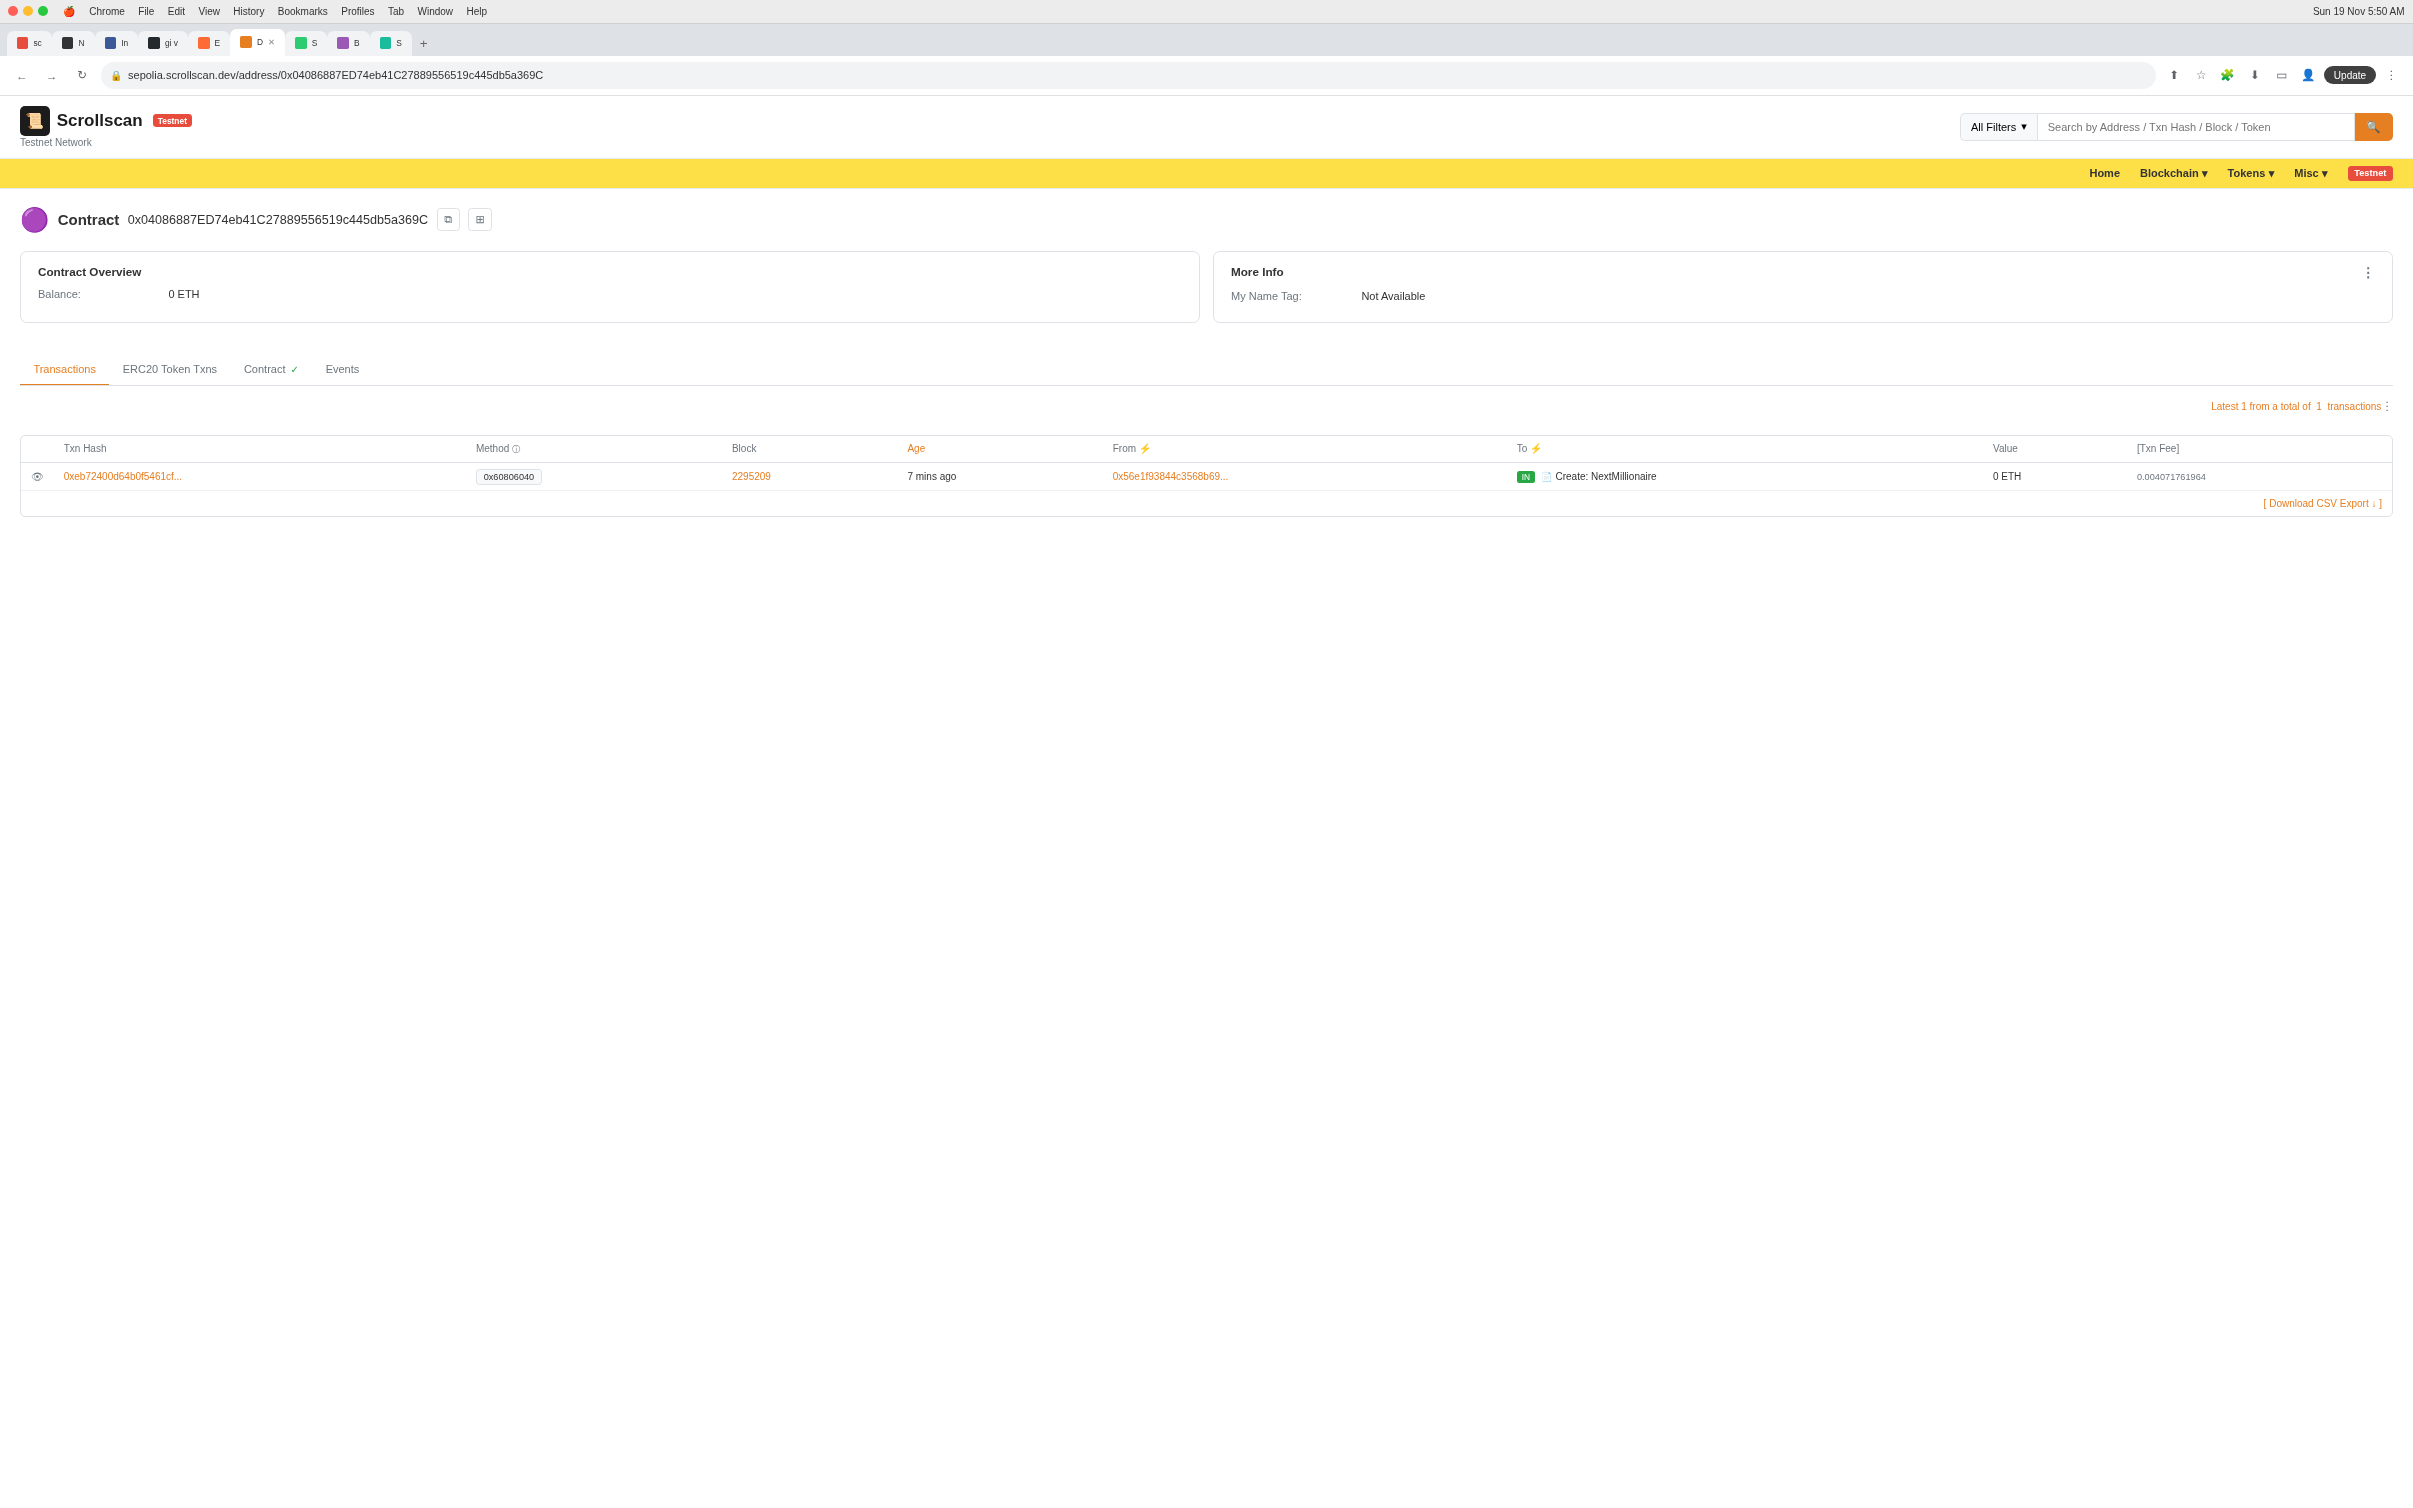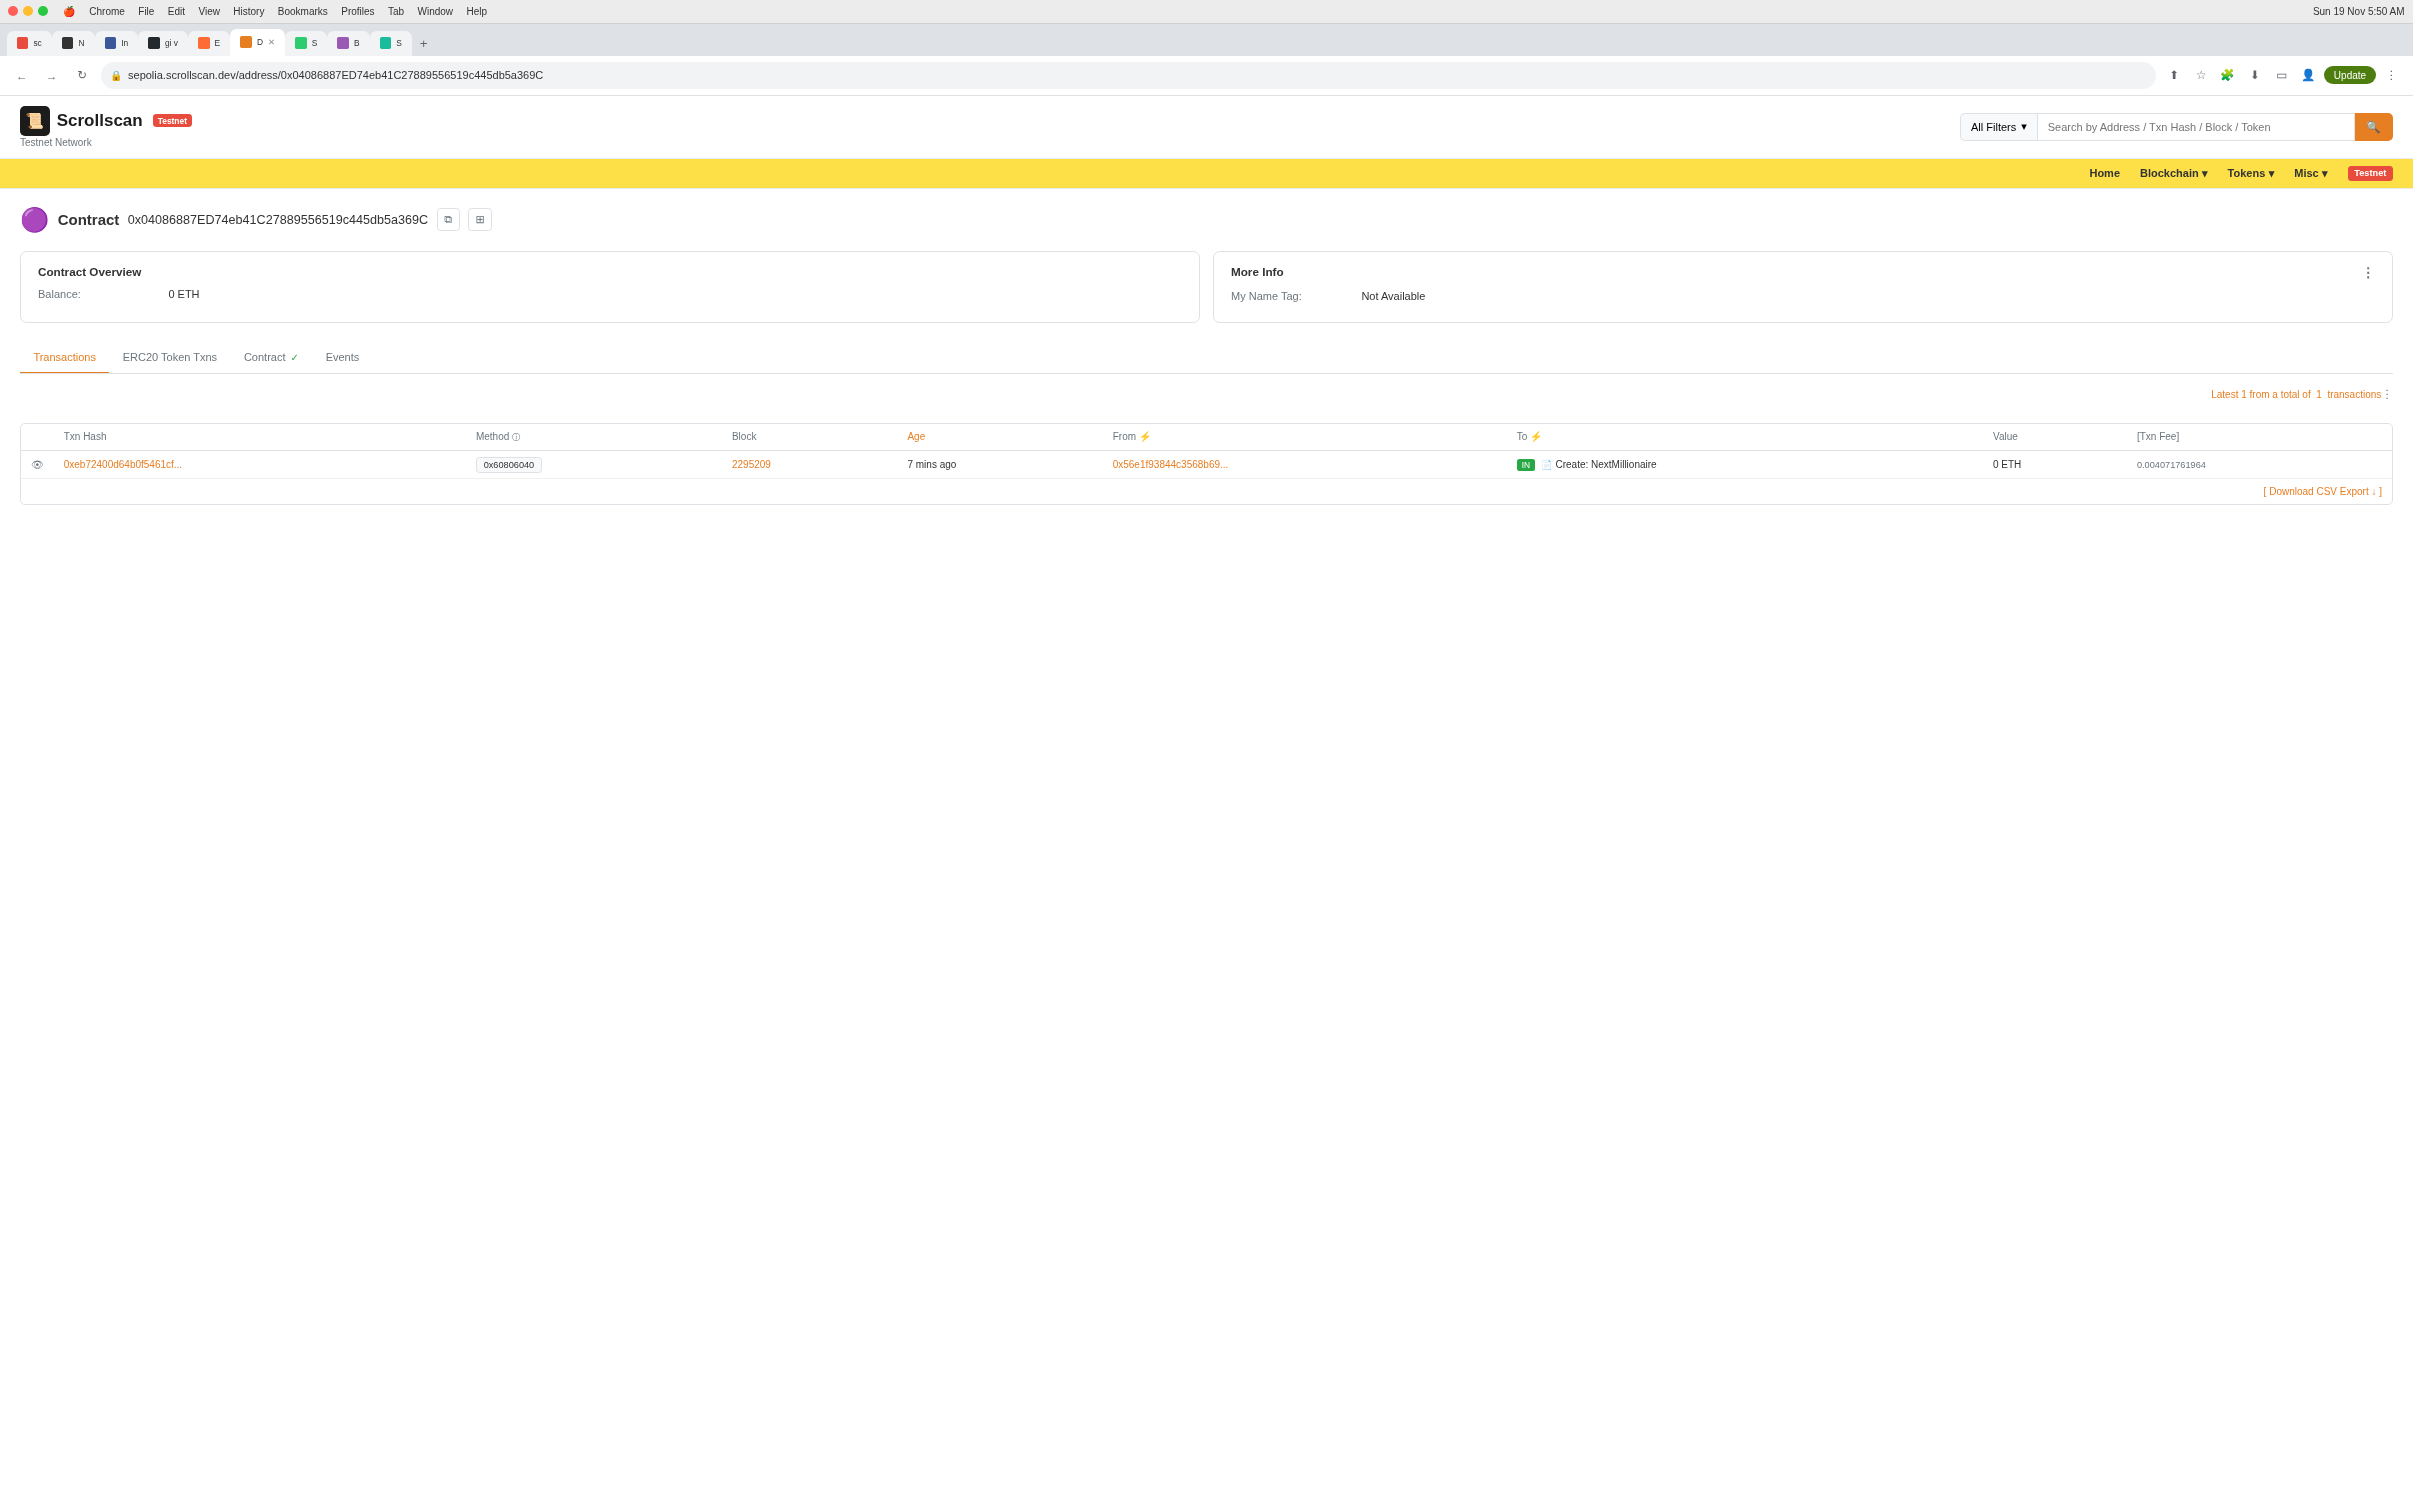--- a/index.html
+++ b/index.html
@@ -79,21 +79,21 @@
       align-items: center;
       padding: 0 10px;
       font-size: 11px;
       color: #333;
       gap: 5px;
     }
     .address-lock { color: #5f6368; font-size: 10px; }
     .address-text { flex: 1; }
     .toolbar-icons { display: flex; gap: 3.4px; align-items: center; }
     .toolbar-icon { width: 23.5px; height: 23.5px; display: flex; align-items: center; justify-content: center; color: #5f6368; cursor: pointer; border-radius: 50%; font-size: 11.7px; }
-    .update-btn { background: #4d7c0f; color: white; border-radius: 13.4px; padding: 3.4px 10px; font-size: 10px; cursor: pointer; }
+    .update-btn { background: #404040; color: white; border-radius: 13.4px; padding: 3.4px 10px; font-size: 10px; cursor: pointer; }
 
     
     .page-content { background: #ffffff; min-height: calc(100vh - 96px); }
 
     
     .scrollscan-header {
       background: #ffffff;
       padding: 10px 20px;
       display: flex;
       align-items: center;
@@ -157,21 +157,21 @@
     .main-container { padding: 17px 20px; }
 
     
     .contract-header { display: flex; align-items: center; gap: 8.4px; margin-bottom: 17px; }
     .contract-icon { font-size: 23.5px; }
     .contract-title { font-size: 15px; font-weight: 600; color: #333; }
     .contract-address { font-size: 12.6px; color: #333; font-weight: 400; }
     .icon-btn { width: 23.5px; height: 23.5px; display: flex; align-items: center; justify-content: center; border: 0.8px solid #dee2e6; border-radius: 3.4px; cursor: pointer; font-size: 11px; color: #6c757d; }
 
     
-    .info-cards { display: flex; gap: 13px; margin-bottom: 20px; }
+    .info-cards { display: flex; gap: 13px; margin-bottom: 32px; }
     .info-card {
       flex: 1;
       border: 0.8px solid #dee2e6;
       border-radius: 6.7px;
       padding: 13.4px 17px;
     }
     .info-card-title { font-size: 11.7px; font-weight: 600; color: #333; margin-bottom: 10px; display: flex; justify-content: space-between; }
     .info-row { display: flex; gap: 13.4px; align-items: flex-start; margin-bottom: 6.7px; }
     .info-label { font-size: 11px; color: #6c757d; min-width: 117px; }
     .info-value { font-size: 11px; color: #333; }

